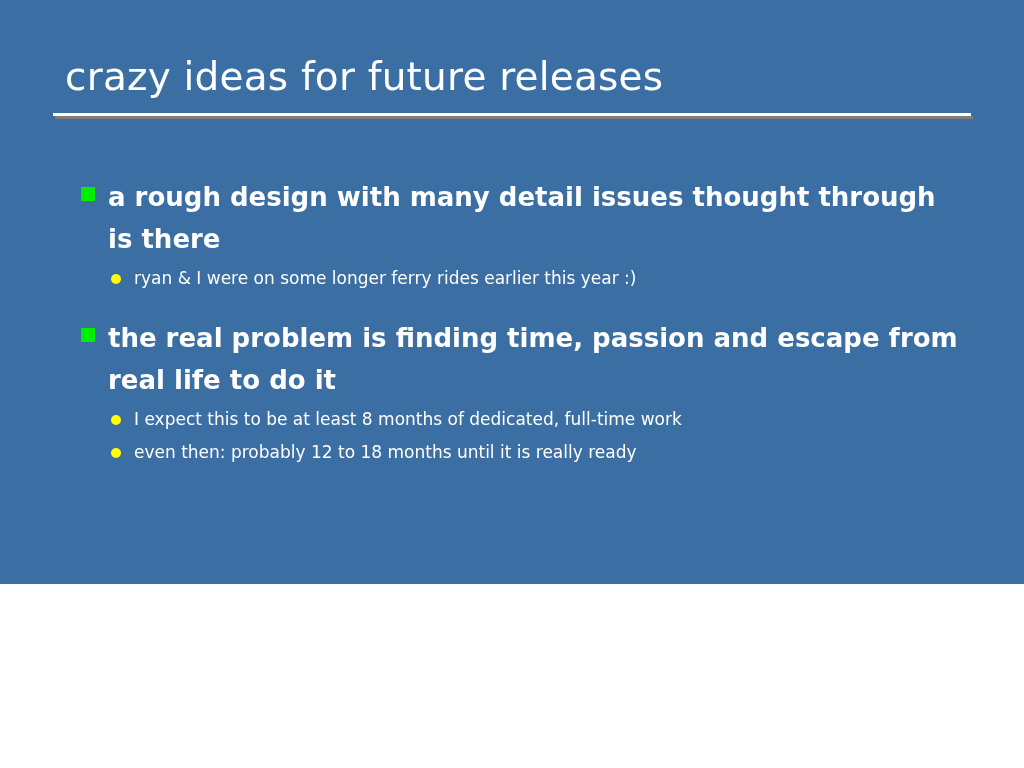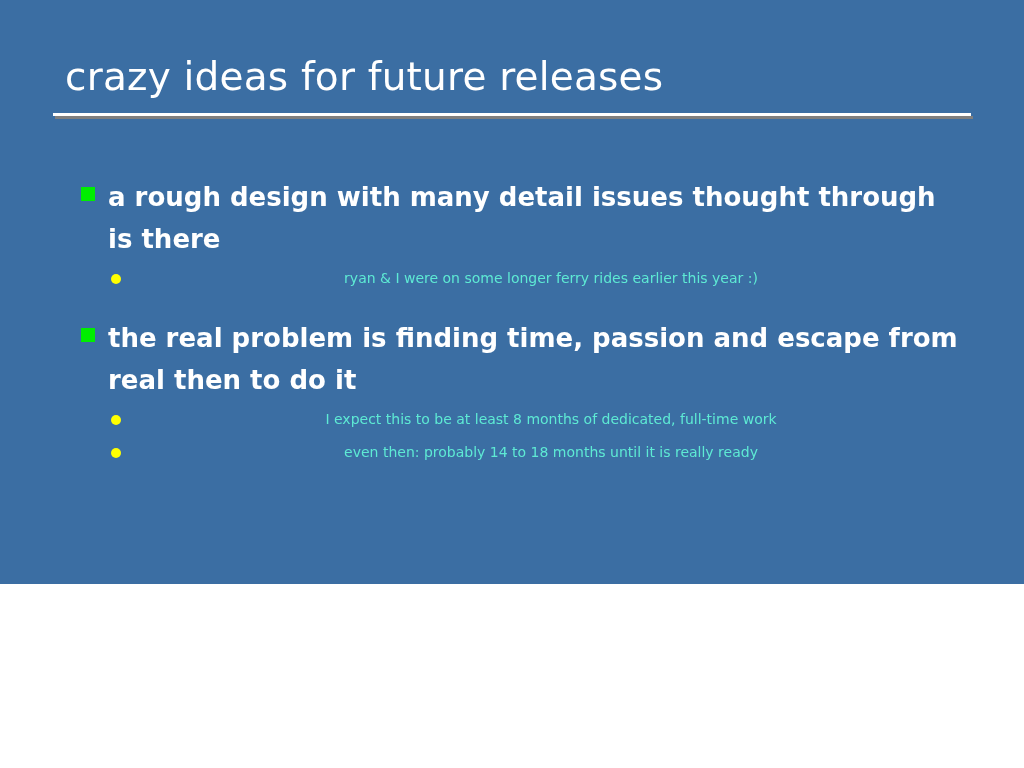--- a/index.html
+++ b/index.html
@@ -91,26 +91,25 @@
     background: #00ee00;
   }
   .lvl1-text {
     display: block;
   }
 
   
   .lvl2 {
     position: relative;
     padding-left: 56px;
-    color: #5eead4;
+    color: #ffffff;
     font-family: "DejaVu Sans", sans-serif;
-    font-size: 14px;
+    font-size: 17px;
     line-height: 33px;
     font-weight: 400;
-    text-align: center;
   }
   .lvl2 .marker-dot {
     position: absolute;
     left: 33px;
     top: 12px;
     width: 10px;
     height: 10px;
     border-radius: 50%;
     background: #ffff00;
   }
@@ -144,28 +143,28 @@
         <div class="lvl2">
           <span class="marker-dot"></span>
           <span class="lvl2-text">ryan &amp; I were on some longer ferry rides earlier this year :)</span>
         </div>
       </div>
     </div>
 
     <div class="bullet-group">
       <div class="lvl1">
         <span class="marker-square"></span>
-        <span class="lvl1-text">the real problem is finding time, passion and escape from real then to do it</span>
+        <span class="lvl1-text">the real problem is finding time, passion and escape from real life to do it</span>
       </div>
       <div class="sub-list">
         <div class="lvl2">
           <span class="marker-dot"></span>
           <span class="lvl2-text">I expect this to be at least 8 months of dedicated, full-time work</span>
         </div>
         <div class="lvl2">
           <span class="marker-dot"></span>
-          <span class="lvl2-text">even then: probably 14 to 18 months until it is really ready</span>
+          <span class="lvl2-text">even then: probably 12 to 18 months until it is really ready</span>
         </div>
       </div>
     </div>
 
   </div>
 </div>
 
 </body></html>

